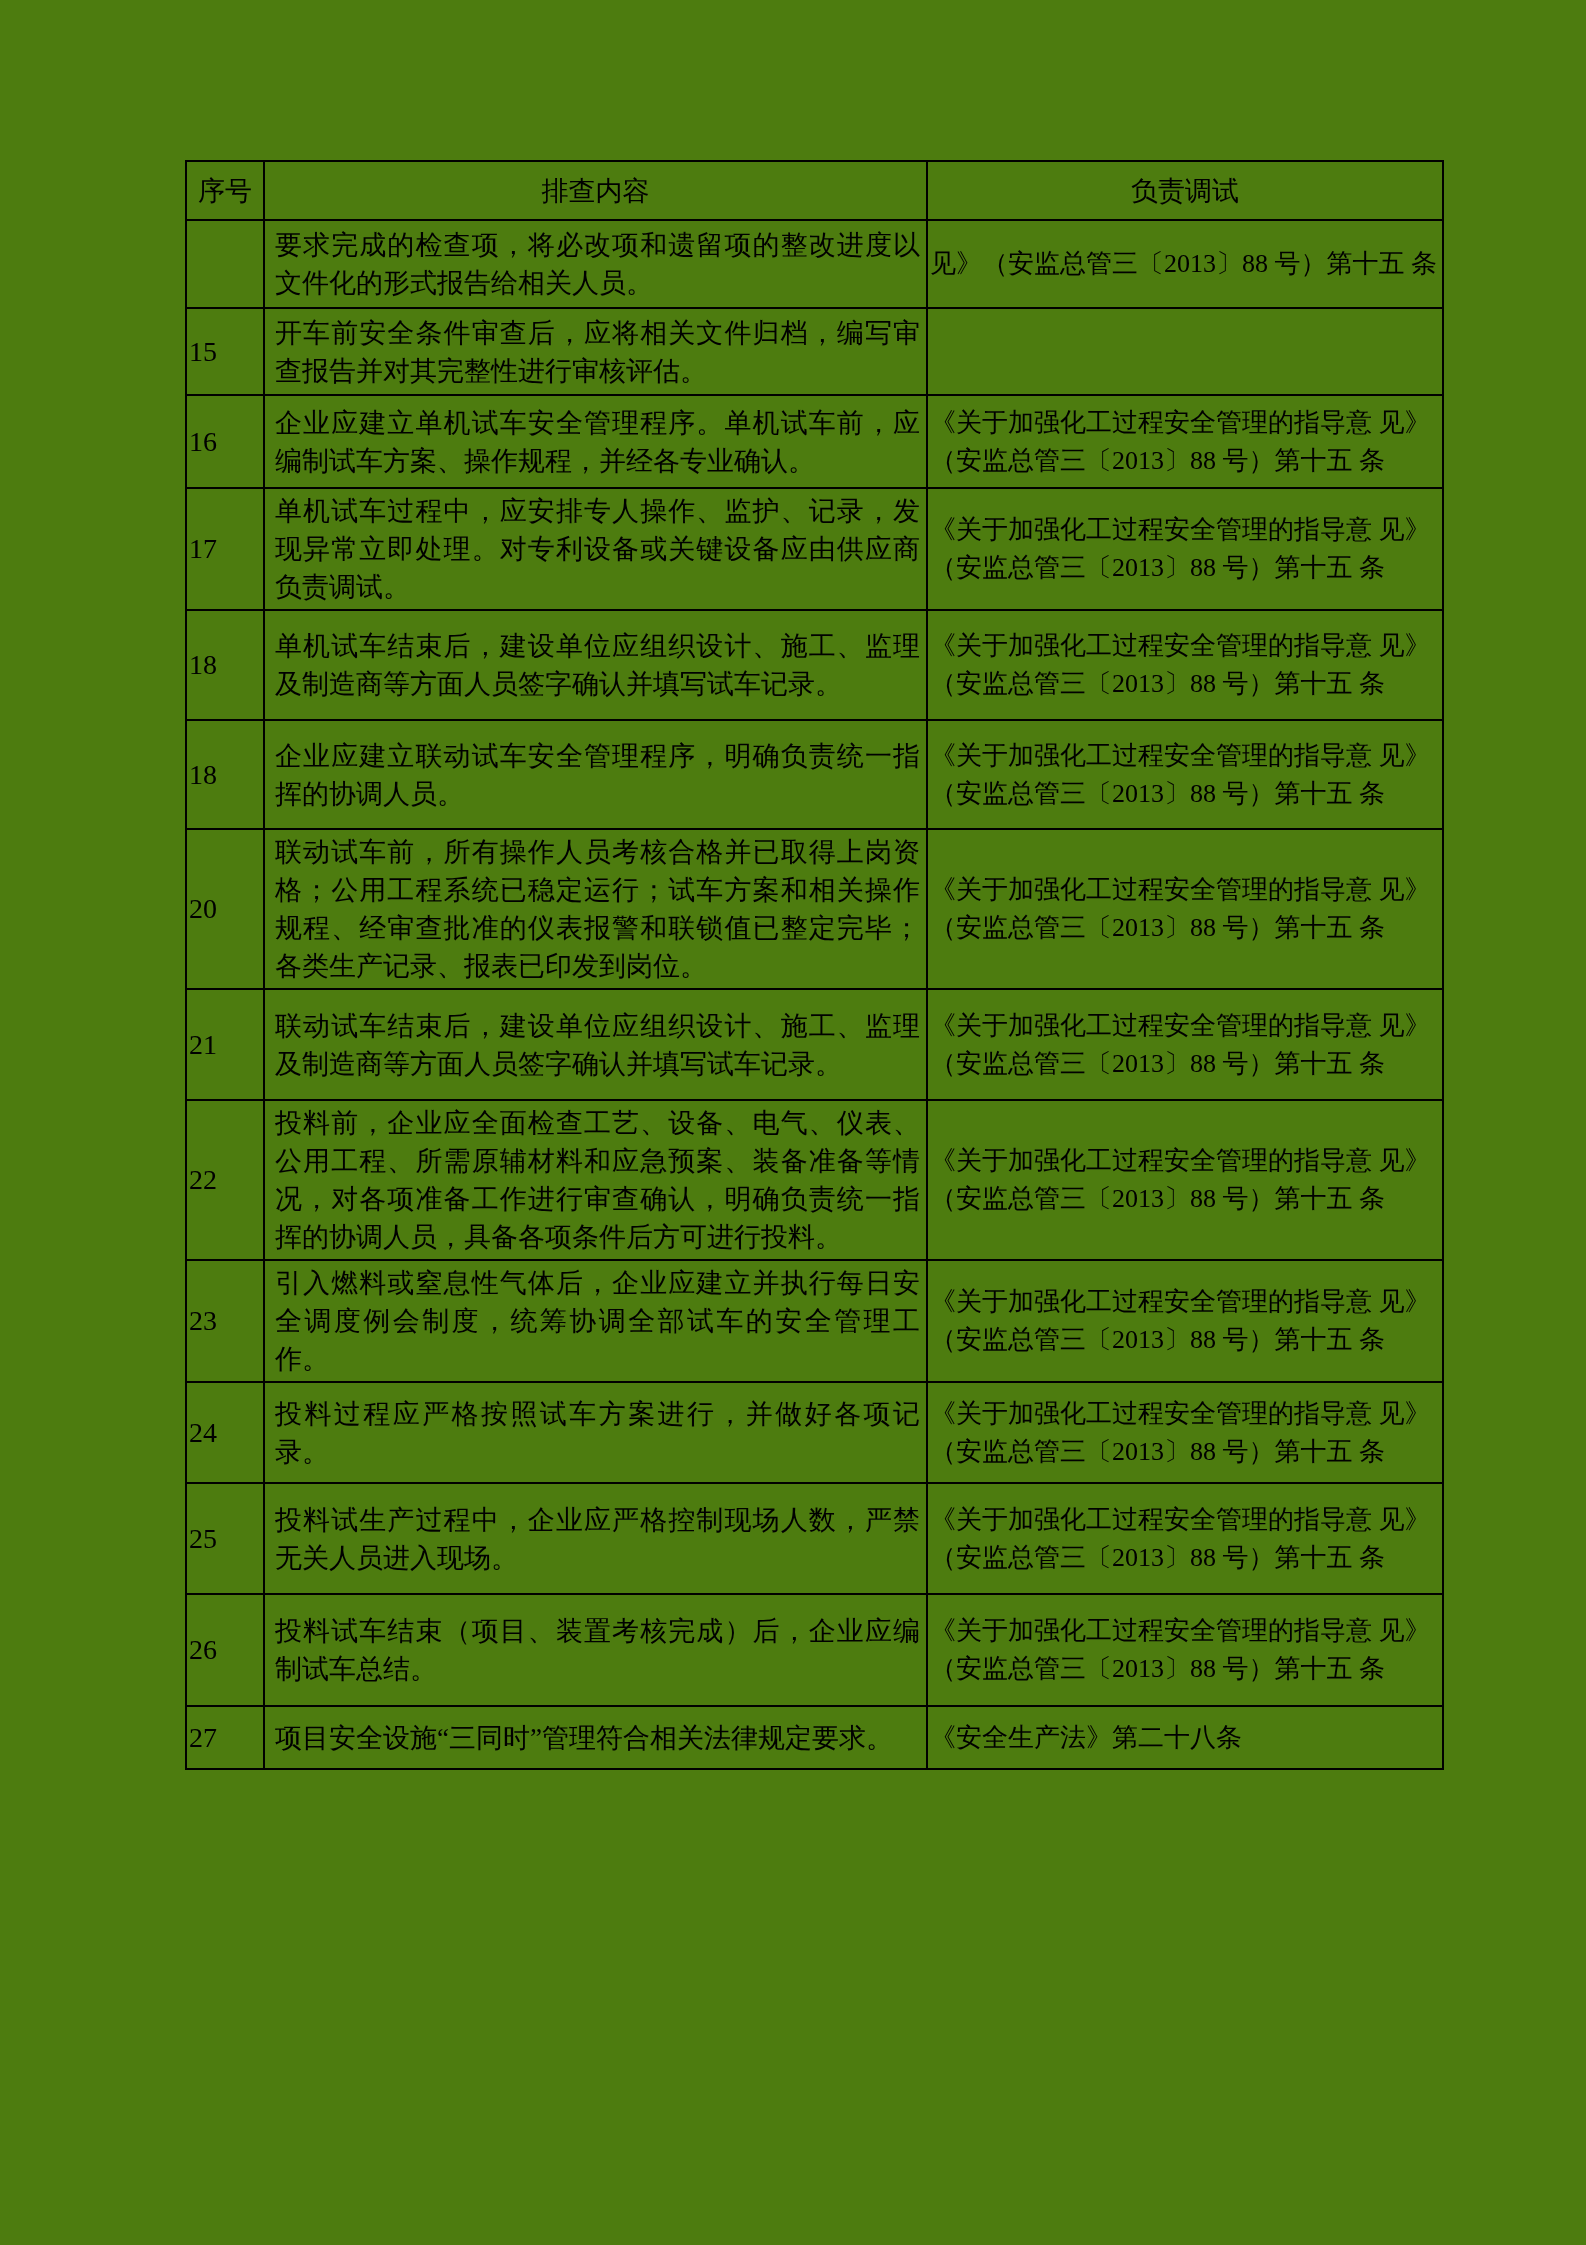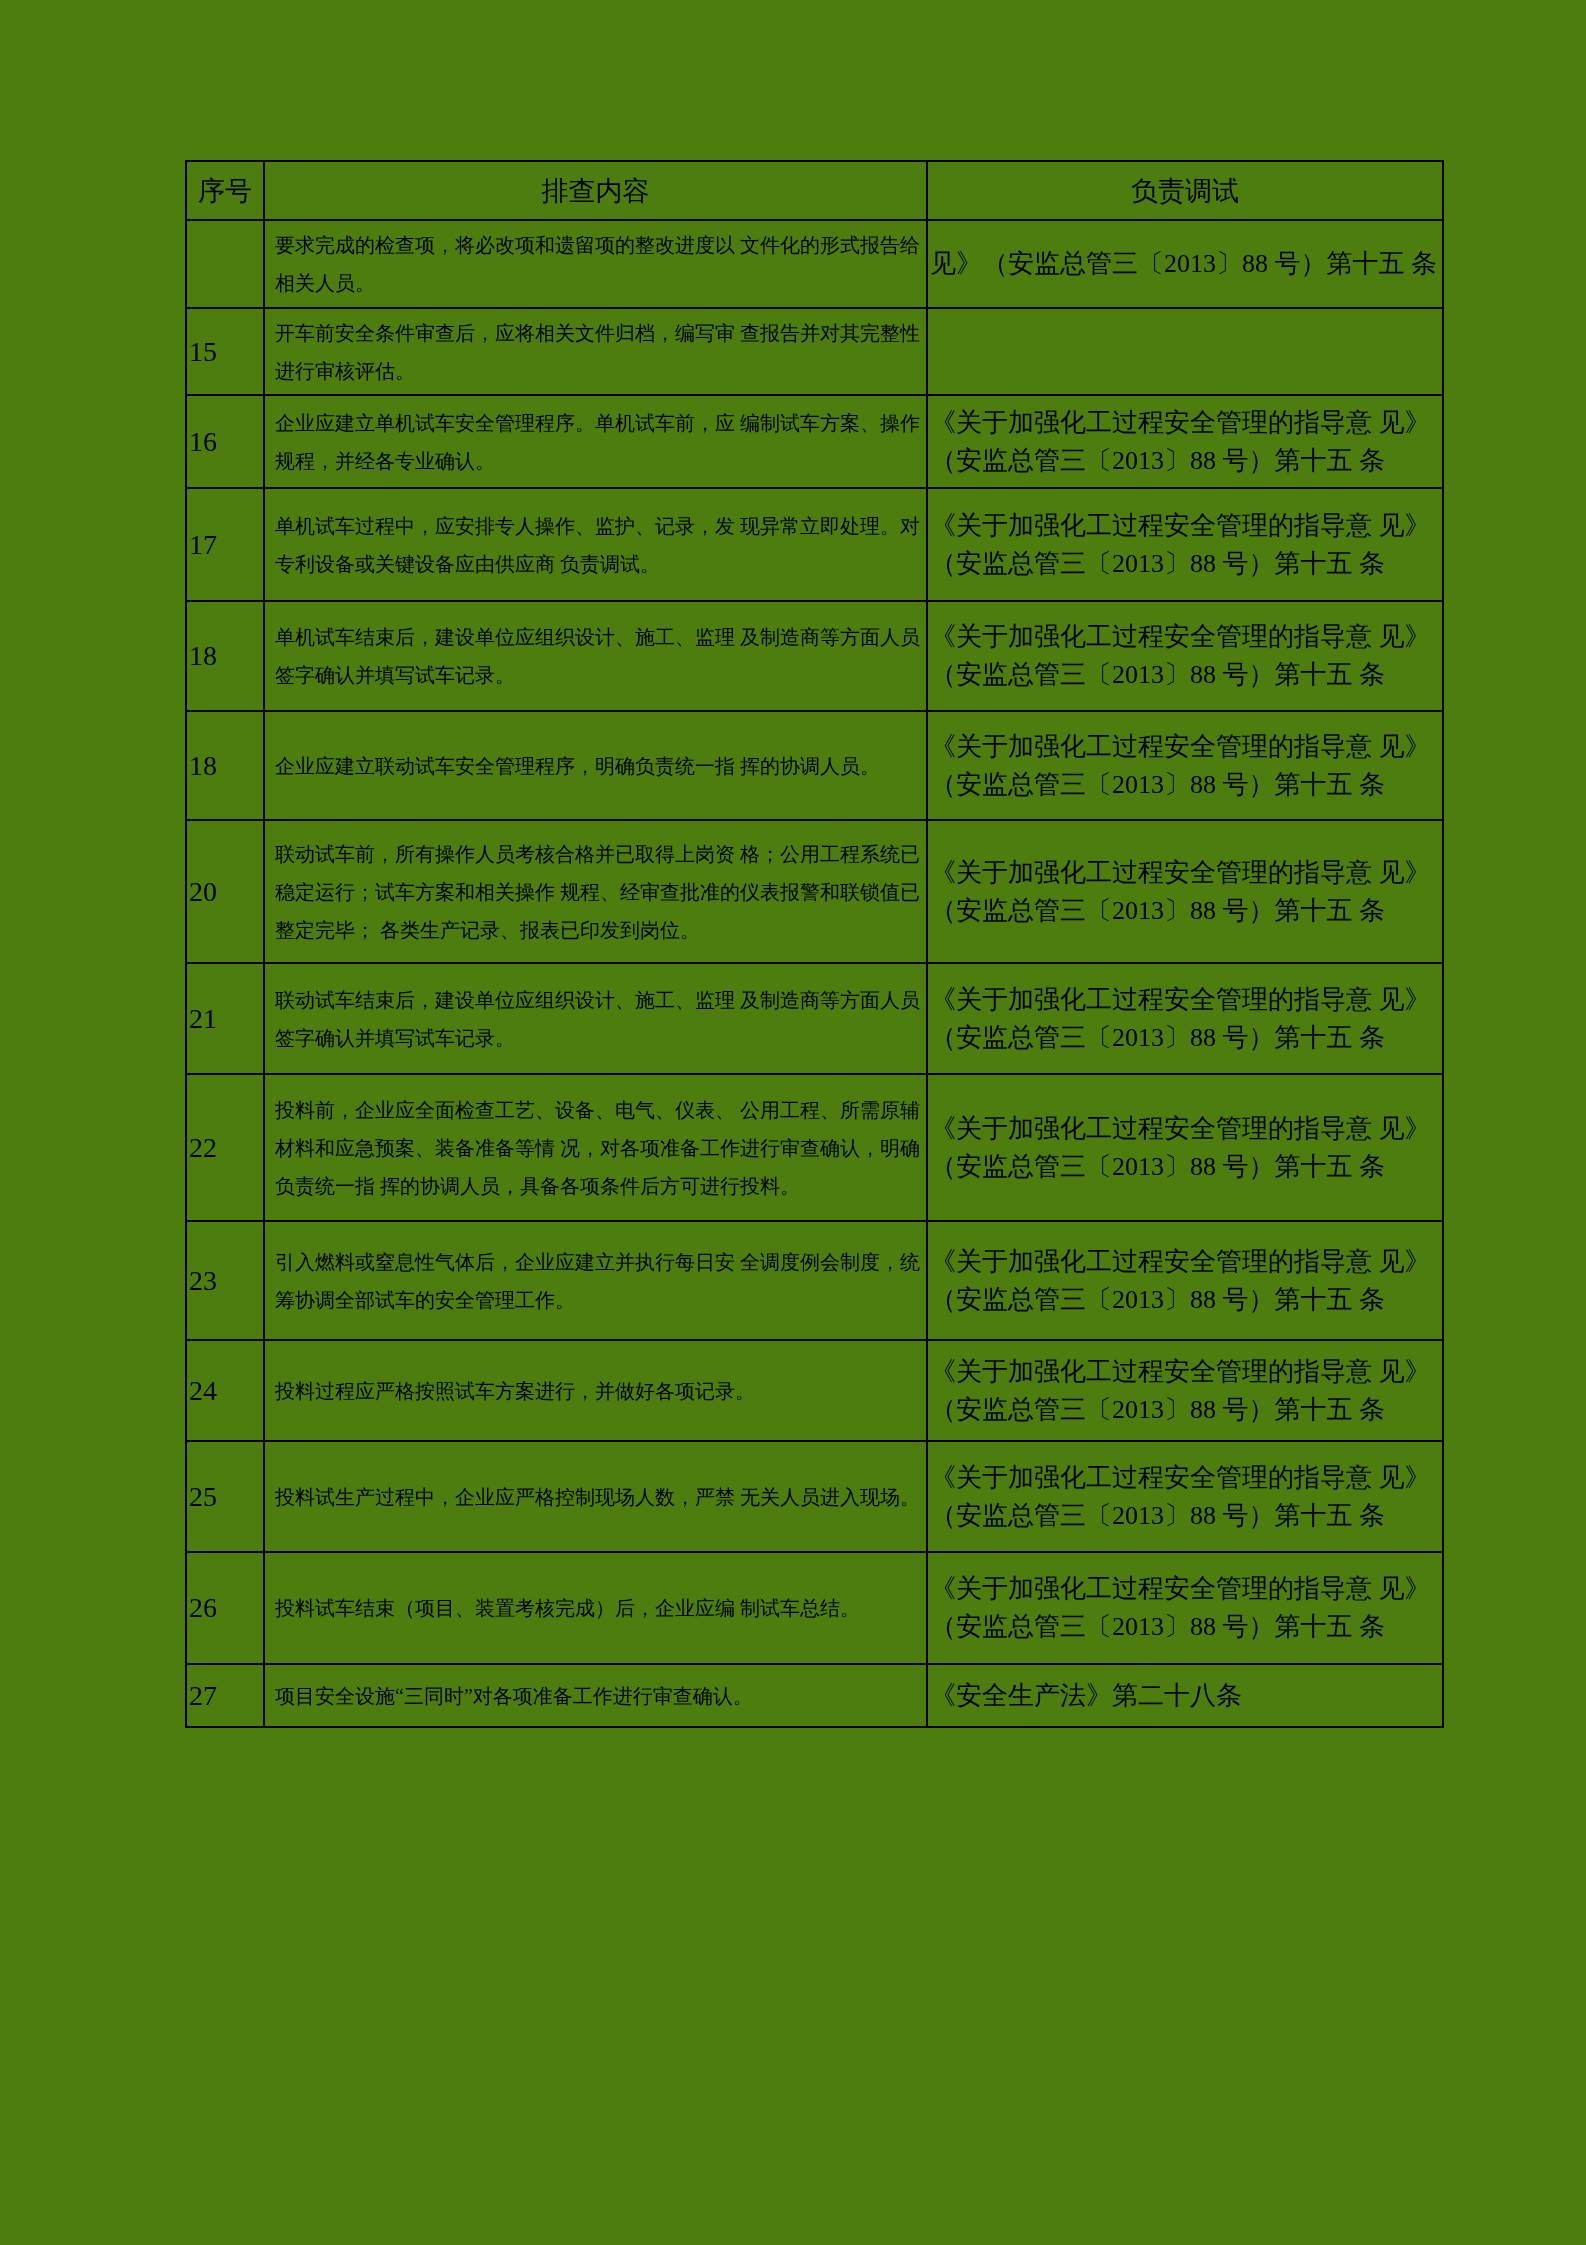--- a/index.html
+++ b/index.html
@@ -37,21 +37,21 @@
     font-size: 27px;
     text-align: center;
     padding: 0 4px;
   }
   td.cell-no {
     text-align: left;
     font-size: 28px;
     padding: 0 2px;
   }
   td.cell-content {
-    font-size: 20px;
+    font-size: 27px;
     line-height: 38px;
     text-align: justify;
     padding: 3px 6px 3px 10px;
   }
   td.cell-basis {
     font-size: 26px;
     line-height: 38px;
     text-align: left;
     padding: 3px 4px 3px 2px;
   }
@@ -134,18 +134,18 @@
           <td class="cell-content">投料试生产过程中，企业应严格控制现场人数，严禁 无关人员进入现场。</td>
           <td class="cell-basis">《关于加强化工过程安全管理的指导意 见》（安监总管三〔2013〕88 号）第十五 条</td>
         </tr>
         <tr style="height: 112px;">
           <td class="cell-no">26</td>
           <td class="cell-content">投料试车结束（项目、装置考核完成）后，企业应编 制试车总结。</td>
           <td class="cell-basis">《关于加强化工过程安全管理的指导意 见》（安监总管三〔2013〕88 号）第十五 条</td>
         </tr>
         <tr style="height: 63px;">
           <td class="cell-no">27</td>
-          <td class="cell-content">项目安全设施“三同时”对各项准备工作进行审查确认。</td>
+          <td class="cell-content">项目安全设施“三同时”管理符合相关法律规定要求。</td>
           <td class="cell-basis">《安全生产法》第二十八条</td>
         </tr>
       </tbody>
   </table>
 </div>
 
 </body></html>

